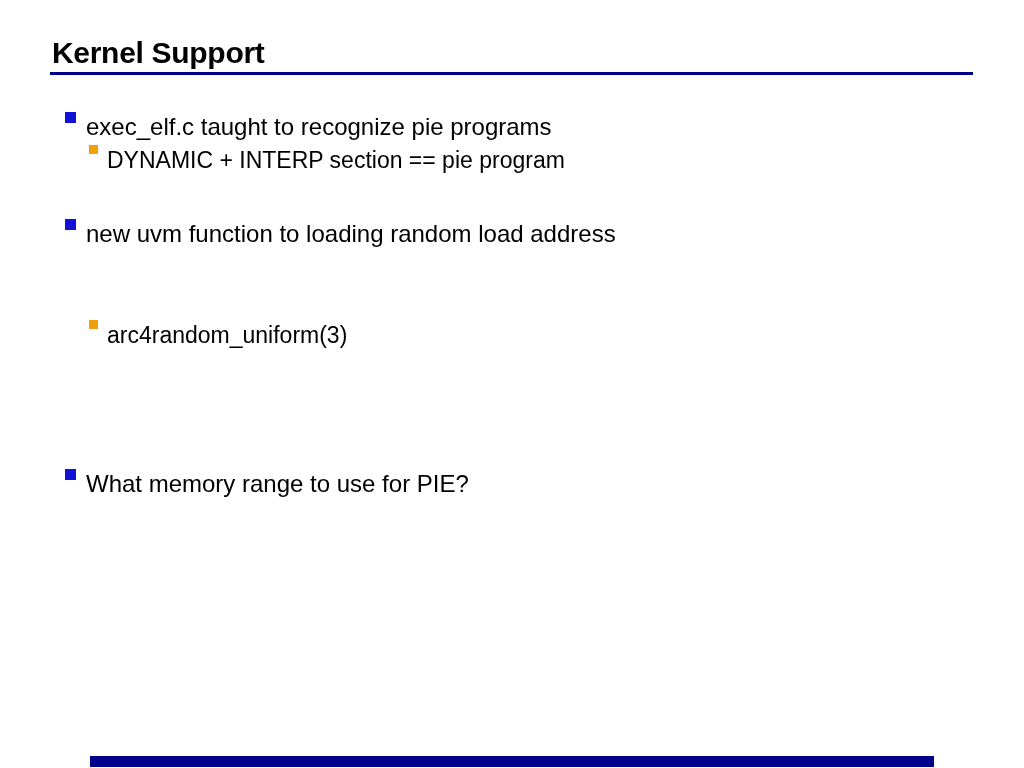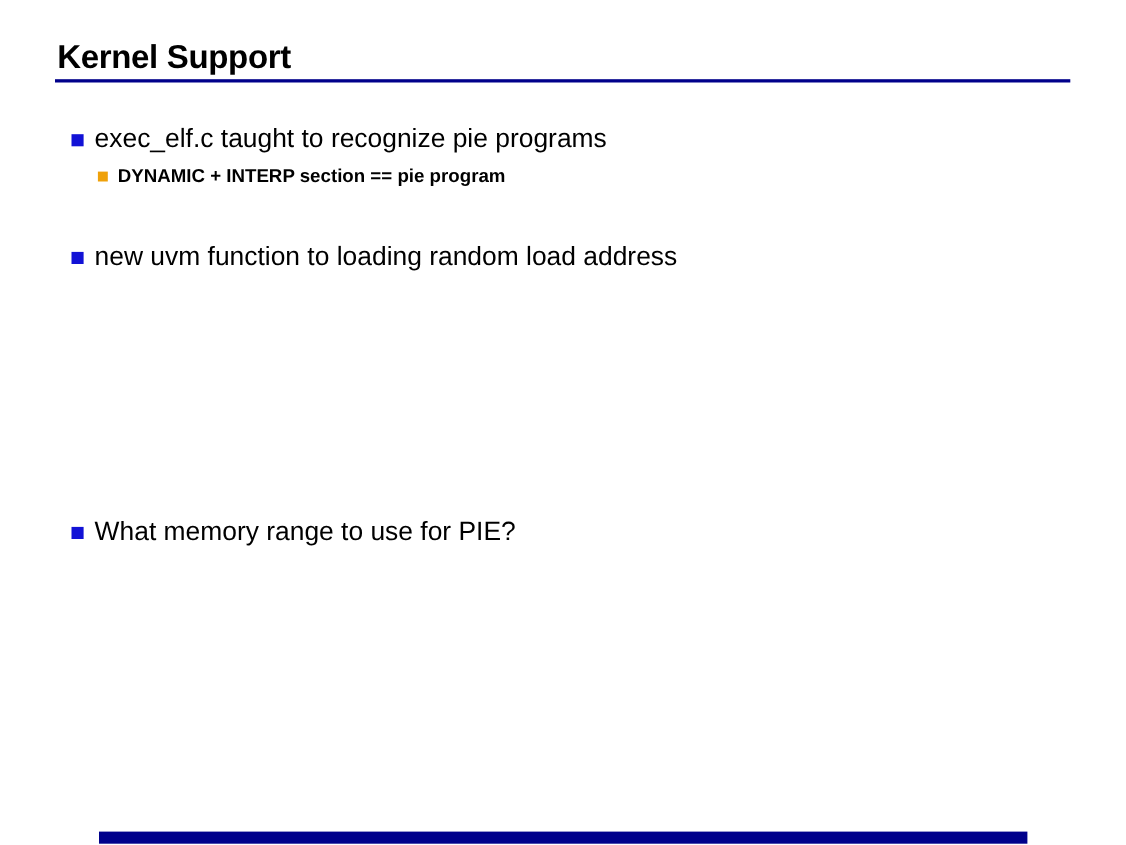--- a/index.html
+++ b/index.html
@@ -30,41 +30,40 @@
     position: absolute;
     left: 50px;
     top: 72px;
     width: 923px;
     height: 3px;
     background: #00008b;
   }
   .line {
     position: absolute;
     display: flex;
-    align-items: center;
+    align-items: flex-start;
     white-space: nowrap;
   }
   .line .text {
     line-height: 30px;
   }
   .lvl1 {
     left: 65px;
     font-size: 24px;
   }
   .lvl1 .sq {
     width: 11px;
     height: 11px;
     background: #1212d6;
     margin-right: 10px;
     flex: 0 0 auto;
   }
   .lvl2 {
     left: 89px;
-    font-size: 17px;
-    font-weight: bold;
+    font-size: 23px;
   }
   .lvl2 .sq {
     width: 9px;
     height: 9px;
     background: #efa10a;
     margin-right: 9px;
     flex: 0 0 auto;
   }
   .extra-gap .sq { margin-right: 16px; }
   .footer-bar {
@@ -95,20 +94,24 @@
     <span class="text">DYNAMIC + INTERP section == pie program</span>
   </div>
 
   <div class="line lvl1" style="top:219px">
     <span class="sq"></span>
     <span class="text">new uvm function to loading random load address</span>
   </div>
 
 
 
+  <div class="line lvl2" style="top:320px">
+    <span class="sq"></span>
+    <span class="text">arc4random_uniform(3)</span>
+  </div>
 
 
   <div class="line lvl1" style="top:469px">
     <span class="sq"></span>
     <span class="text">What memory range to use for PIE?</span>
   </div>
 
   <div class="footer-bar"></div>
 
 </div>

